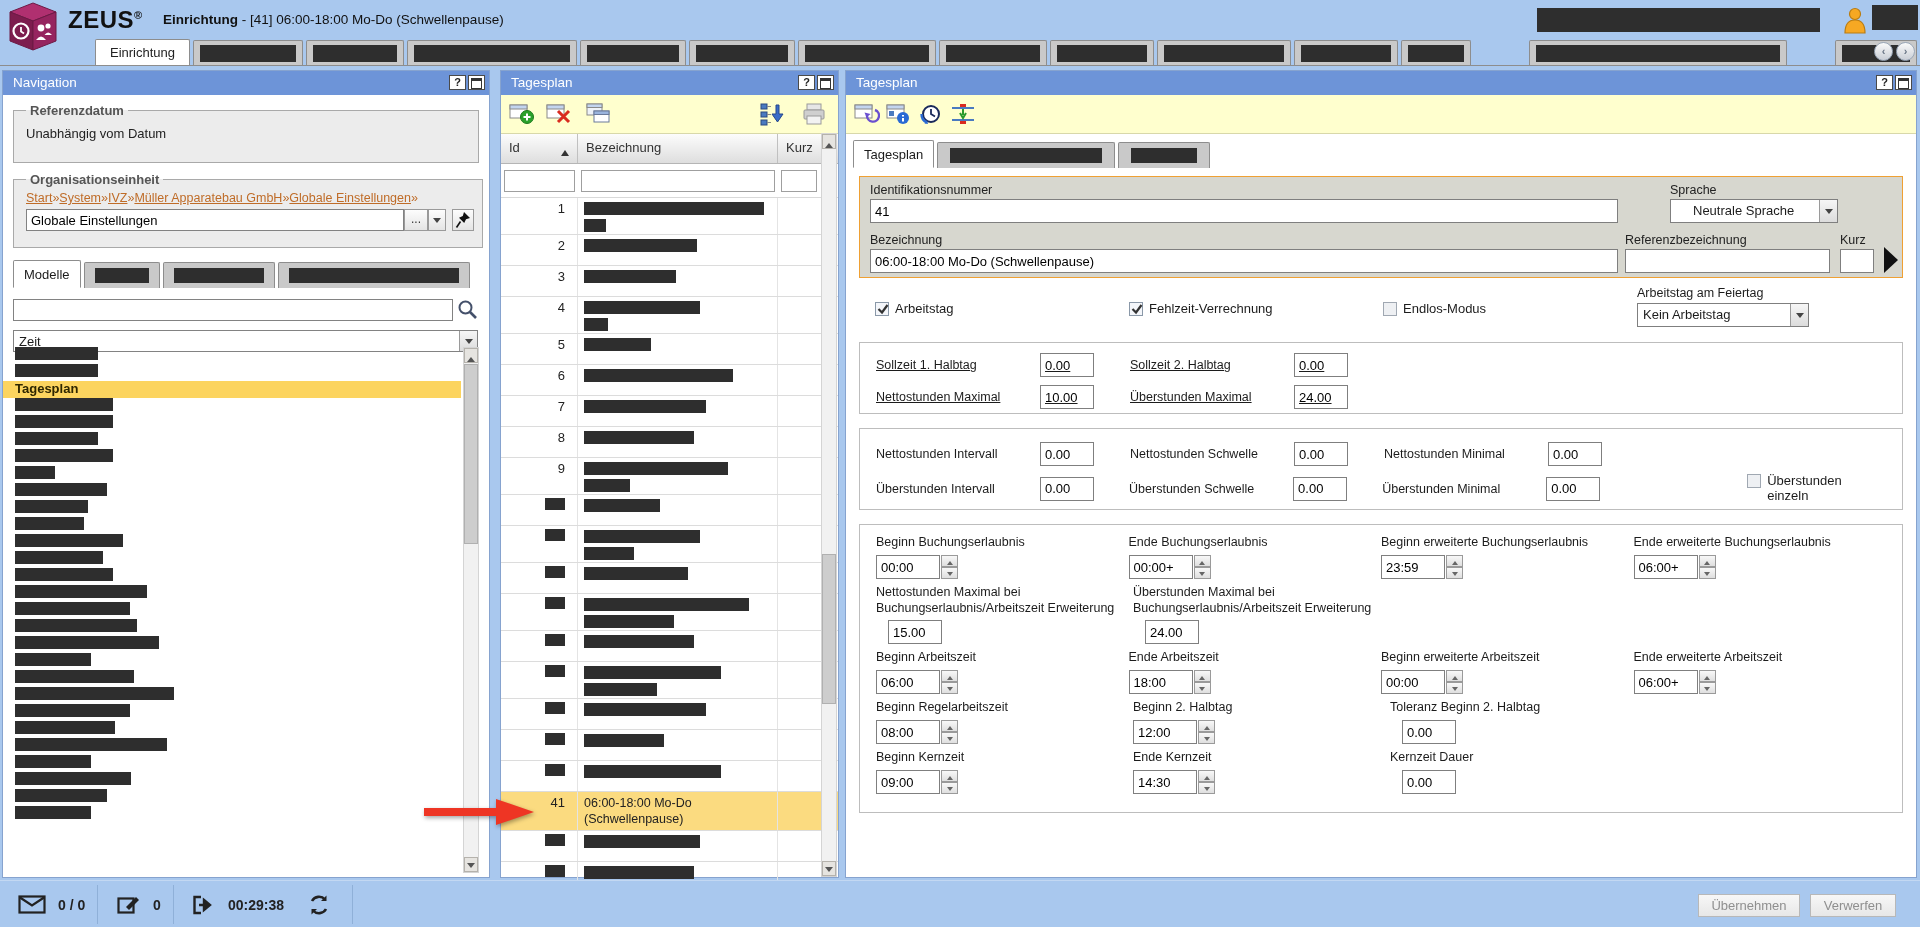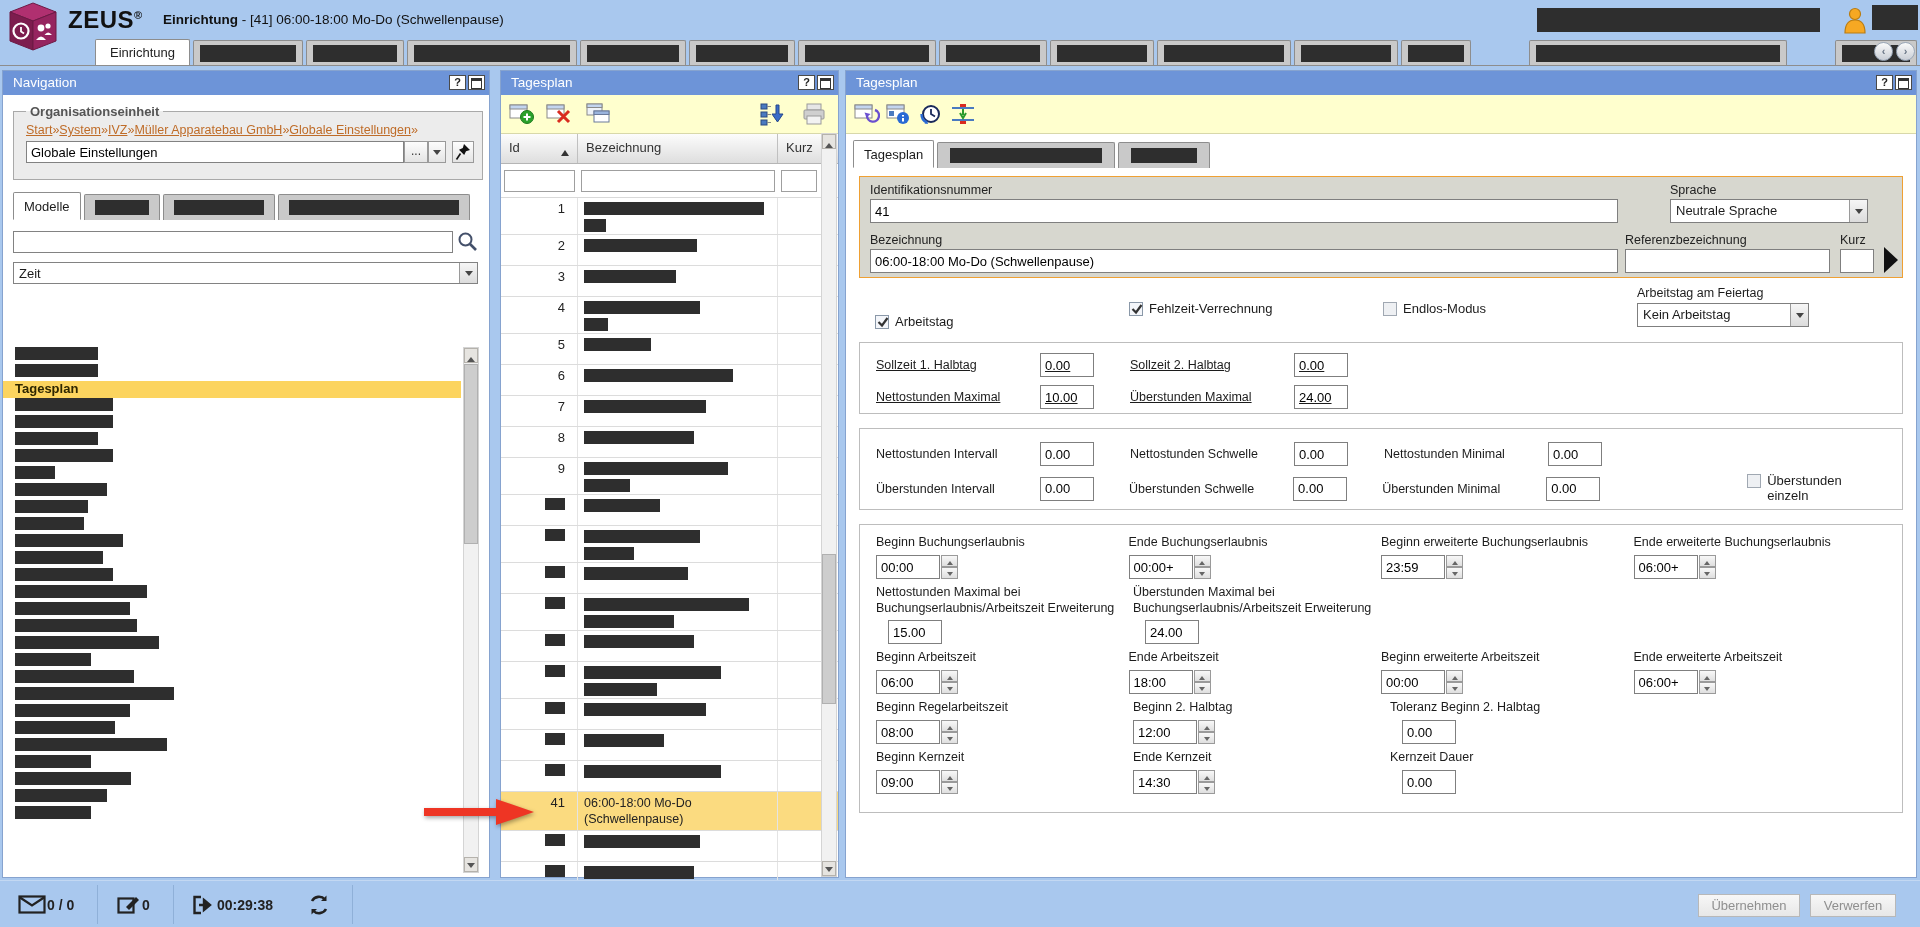--- a/index.html
+++ b/index.html
@@ -132,21 +132,21 @@
   .spin div{flex:1;background:linear-gradient(#f8f8f8,#dfdfdf);border:1px solid #9a9a9a;position:relative;}
   .spin .u::after{content:"";position:absolute;left:50%;top:50%;margin:-3px 0 0 -3px;border:3px solid transparent;border-bottom:4px solid #666;}
   .spin .d::after{content:"";position:absolute;left:50%;top:50%;margin:-1px 0 0 -3px;border:3px solid transparent;border-top:4px solid #666;}
   .cbx{width:14px;height:14px;border:1px solid #8a98a8;background:#f4f6fa;box-sizing:border-box;position:relative;flex:none;}
   .cbx.off{background:#eef0f3;border-color:#a0a8b2;}
   .cbx svg{position:absolute;left:0px;top:-1px;}
   .cbxrow{display:flex;align-items:flex-start;gap:6px;font-size:13px;padding-top:5px;}
 
   
   .statusbar{position:absolute;left:0;top:880px;width:1920px;height:47px;background:#a9c8ee;border-top:1px solid #c3d8f2;}
-  .stitem{position:absolute;top:0;height:47px;display:flex;align-items:center;gap:1px;font-weight:bold;color:#222;font-size:14px;}
+  .stitem{position:absolute;top:0;height:47px;display:flex;align-items:center;gap:12px;font-weight:bold;color:#222;font-size:14px;}
   .sdivider{position:absolute;top:4px;width:1px;height:39px;background:#8fb0d8;}
   .actbtn{position:absolute;top:13px;height:23px;background:linear-gradient(#f7f7f7,#e7e7e7);border:1px solid #b8b8b8;
           color:#8f8f8f;font-size:13px;text-align:center;line-height:21px;box-sizing:border-box;margin-left:8px;}
 
   
   #redarrow{position:absolute;left:424px;z-index:50;filter:drop-shadow(1px 2px 2px rgba(0,0,0,.35));}
 </style>
 </head>
 <body>
 
@@ -227,20 +227,24 @@
     <div class="phead">
       <span>Navigation</span>
       <div class="pbtns">
         <div class="pbtn">?</div>
         <div class="pbtn">
             <div class="maxi"></div>
           </div>
       </div>
     </div>
 
+    <fieldset class="f1">
+      <legend>Referenzdatum</legend>
+      <div class="refval">Unabhängig vom Datum</div>
+    </fieldset>
 
     <fieldset class="f2">
       <legend>Organisationseinheit</legend>
       <div class="crumbs" id="crumbs"><a href="#">Start</a><span class="sep">»</span><a href="#">System</a><span class="sep">»</span><a href="#">IVZ</a><span class="sep">»</span><a href="#">Müller Apparatebau GmbH</a><span class="sep">»</span><a href="#">Globale Einstellungen</a><span class="sep">»</span></div>
       <div class="orgrow">
         <input value="Globale Einstellungen" style="">
         <div class="smallbtn btn-dots">...</div>
         <div class="smallbtn btn-drop">
             <div class="caret"></div>
           </div>
@@ -642,38 +646,38 @@
           <div class="navtab" style="padding: 0px 12px;">
             <div class="redaction" style="width: 66px; height: 15px;"></div>
           </div>
         </div>
     </div>
 
     <div class="idbox">
       <div class="lbl" style="left:10px;top:6px;">Identifikationsnummer</div>
       <input style="left: 10px; top: 22px; width: 748px;" value="41">
       <div class="lbl" style="left:810px;top:6px;">Sprache</div>
-      <div class="selbox" style="left:810px;top:22px;width:198px;">
+      <div class="selbox" style="left:810px;top:22px;width:168px;padding-left:17px;">
         <span>Neutrale Sprache</span>
         <div class="dropbtn">
             <div class="caret"></div>
           </div>
       </div>
       <div class="lbl" style="left:10px;top:56px;">Bezeichnung</div>
       <input style="left: 10px; top: 72px; width: 748px;" value="06:00-18:00 Mo-Do (Schwellenpause)">
       <div class="lbl" style="left:765px;top:56px;">Referenzbezeichnung</div>
       <input style="left: 765px; top: 72px; width: 205px;" value="">
       <div class="lbl" style="left:980px;top:56px;">Kurz</div>
       <input style="left: 980px; top: 72px; width: 34px;" value="">
       <div class="playtri" style="left:1024px;top:70px;"></div>
     </div>
 
     <div class="flagsrow" id="flagsrow">
         <div class="fcell">
-          <div class="cbxrow" style="padding-top: 0px; margin-top: 13px;">
+          <div class="cbxrow" style="padding-top: 0px;">
             <div class="cbx">
               <svg width="14" height="14" viewBox="0 0 14 14">
                 <path d="M2.5 7 L6 10.5 L11.5 3" fill="none" stroke="#333" stroke-width="2.2"></path>
               </svg>
             </div>
             <div style="margin-top: -1px;">Arbeitstag</div>
           </div>
         </div>
         <div class="fcell">
           <div class="cbxrow" style="padding-top: 0px;">

